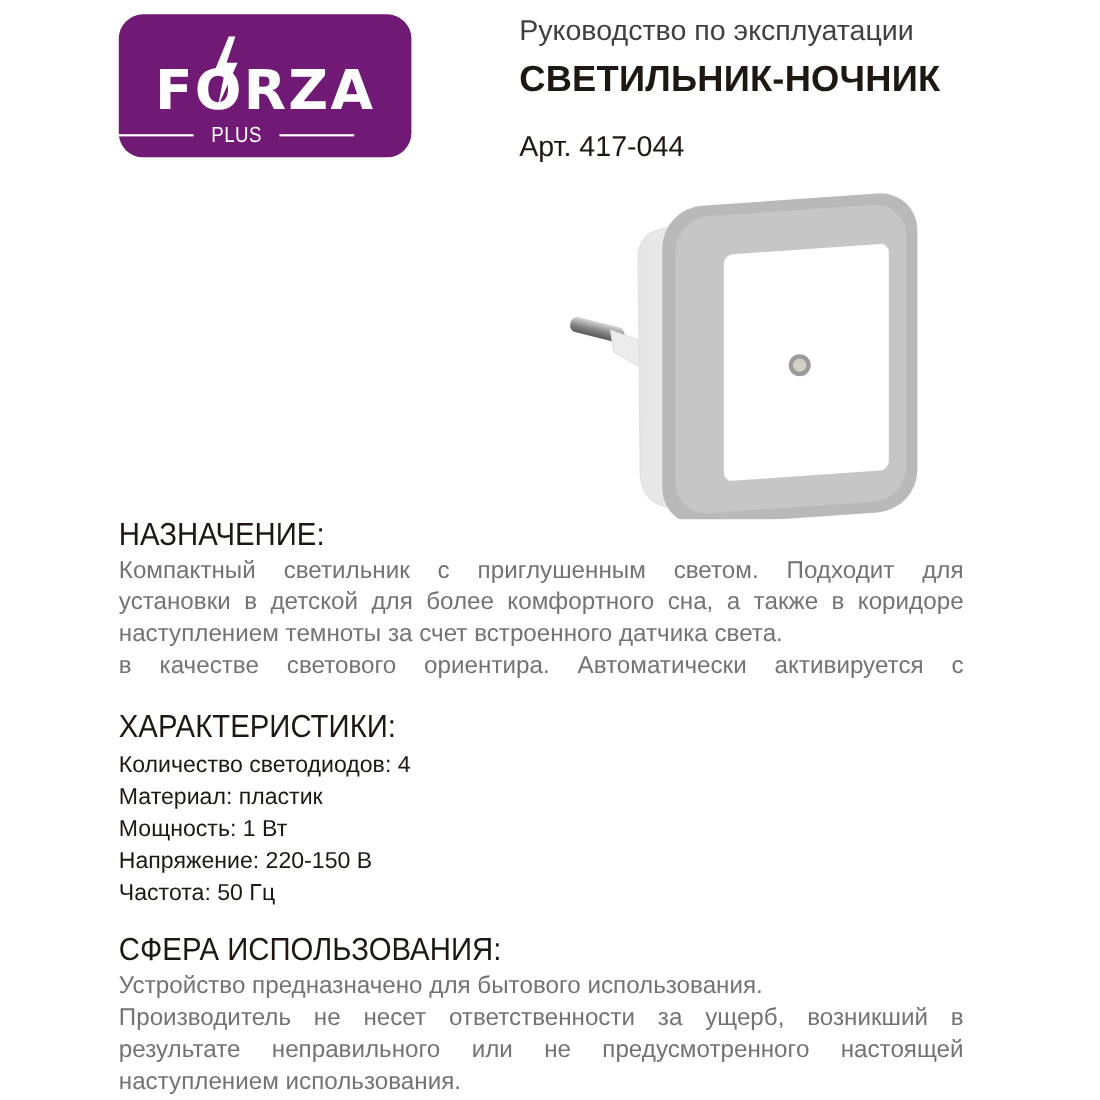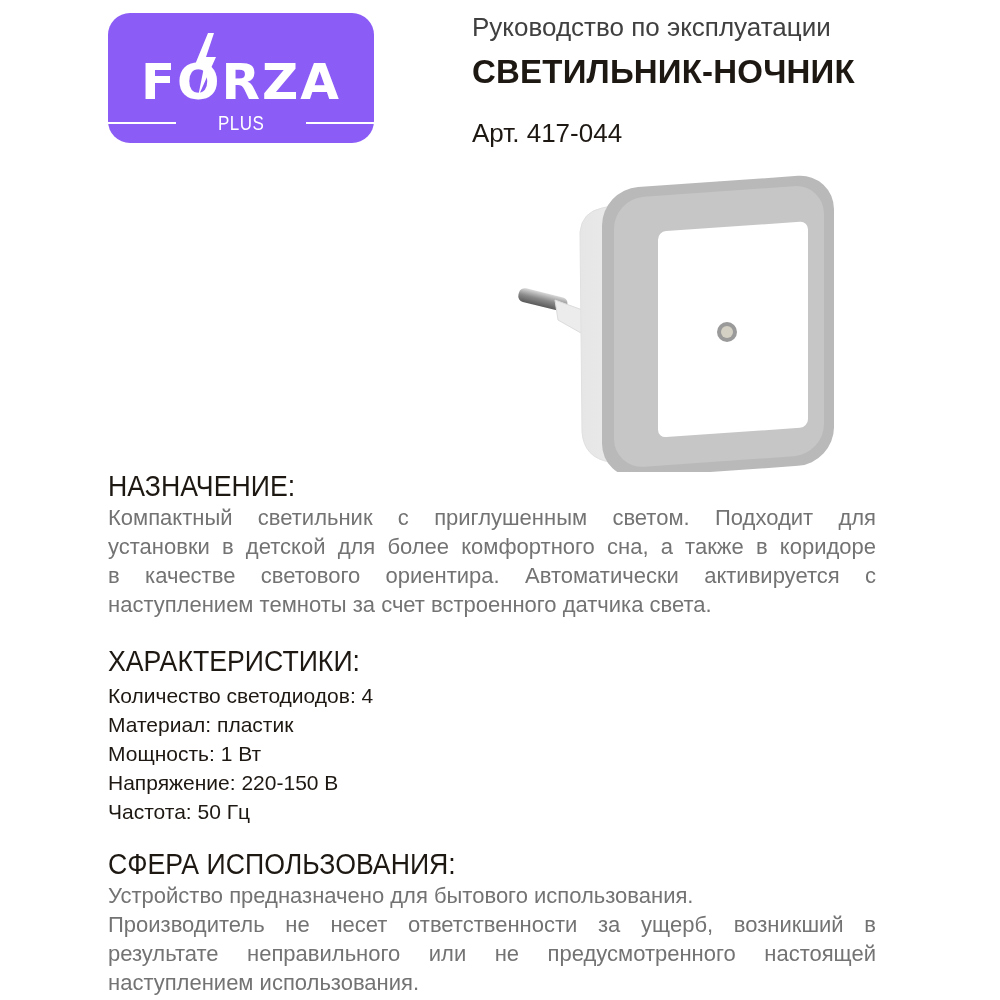--- a/index.html
+++ b/index.html
@@ -1,20 +1,20 @@
 <!DOCTYPE html>
 <html><head>
   <meta charset="utf-8">
   <style>
     html, body { margin: 0; padding: 0; background: #ffffff; }
     body { width: 1000px; height: 1000px; position: relative; overflow: hidden; color: #1e1813; font-family: "Liberation Sans", sans-serif; }
-    .logo { position: absolute; left: 108px; top: 13px; width: 266px; height: 130px; background: #8b5cf6; border-radius: 22px; }
+    .logo { position: absolute; left: 108px; top: 13px; width: 266px; height: 130px; background: #701a75; border-radius: 22px; }
     .logo-main { position: absolute; left: 0; right: 0; top: 44px; text-align: center; color: #ffffff; font-family: "DejaVu Sans", sans-serif; font-weight: bold; font-size: 50px; letter-spacing: 2px; line-height: 50px; }
     .logo-bolt { position: absolute; left: 82px; top: 20px; width: 30px; height: 64px; }
-    .logo-sub { position: absolute; left: 0; right: 0; top: 100px; display: flex; align-items: center; justify-content: space-between; }
+    .logo-sub { position: absolute; left: 0; right: 0; top: 100px; display: flex; align-items: center; justify-content: flex-start; gap: 12px; }
     .logo-line { width: 68px; height: 2px; background: #ffffff; }
     .logo-plus { color: #ffffff; font-family: "Liberation Sans", sans-serif; font-size: 20px; line-height: 20px; letter-spacing: 0.5px; transform: scaleX(0.85); }
     .hdr-sub { position: absolute; left: 472px; top: 12px; font-size: 26px; line-height: 30px; color: #404040; }
     .hdr-title { position: absolute; left: 472px; top: 53px; font-size: 33px; font-weight: bold; line-height: 38px; color: #1e1813; letter-spacing: 0.2px; }
     .hdr-art { position: absolute; left: 472px; top: 118px; font-size: 26px; line-height: 30px; color: #1e1813; }
     .product { position: absolute; left: 510px; top: 172px; width: 330px; height: 300px; }
     .sec-title { position: absolute; left: 108px; font-size: 29px; line-height: 32px; color: #1e1813; transform-origin: left top; transform: scaleX(0.92); white-space: nowrap; }
     .para { position: absolute; left: 108px; width: 768px; font-size: 22px; line-height: 29px; color: #737373; text-align: justify; text-align-last: left; }
     .para .ln { display: block; text-align: justify; text-align-last: justify; }
     .para .ln.last { text-align-last: left; }
@@ -64,22 +64,22 @@
   <rect x="148" y="56" width="150" height="206" rx="8" fill="#ffffff" transform="skewY(-4) translate(0,14)"></rect>
 
   <circle cx="217" cy="160" r="10" fill="#9a9a9a"></circle>
   <circle cx="217" cy="160" r="6" fill="#d4d0c4"></circle>
 </svg>
 
 <div class="sec-title" style="top:470px;">НАЗНАЧЕНИЕ:</div>
 <div class="para" style="top:503px;">
   <span class="ln">Компактный светильник с приглушенным светом. Подходит для</span>
   <span class="ln">установки в детской для более комфортного сна, а также в коридоре</span>
+  <span class="ln last">наступлением темноты за счет встроенного датчика света.</span>
   <span class="ln">в качестве светового ориентира. Автоматически активируется с</span>
-  <span class="ln last">наступлением темноты за счет встроенного датчика света.</span>
 </div>
 
 <div class="sec-title" style="top:645px;">ХАРАКТЕРИСТИКИ:</div>
 <div class="specs">
   <div>Количество светодиодов: 4</div>
   <div>Материал: пластик</div>
   <div>Мощность: 1 Вт</div>
   <div>Напряжение: 220-150 В</div>
   <div>Частота: 50 Гц</div>
 </div>

